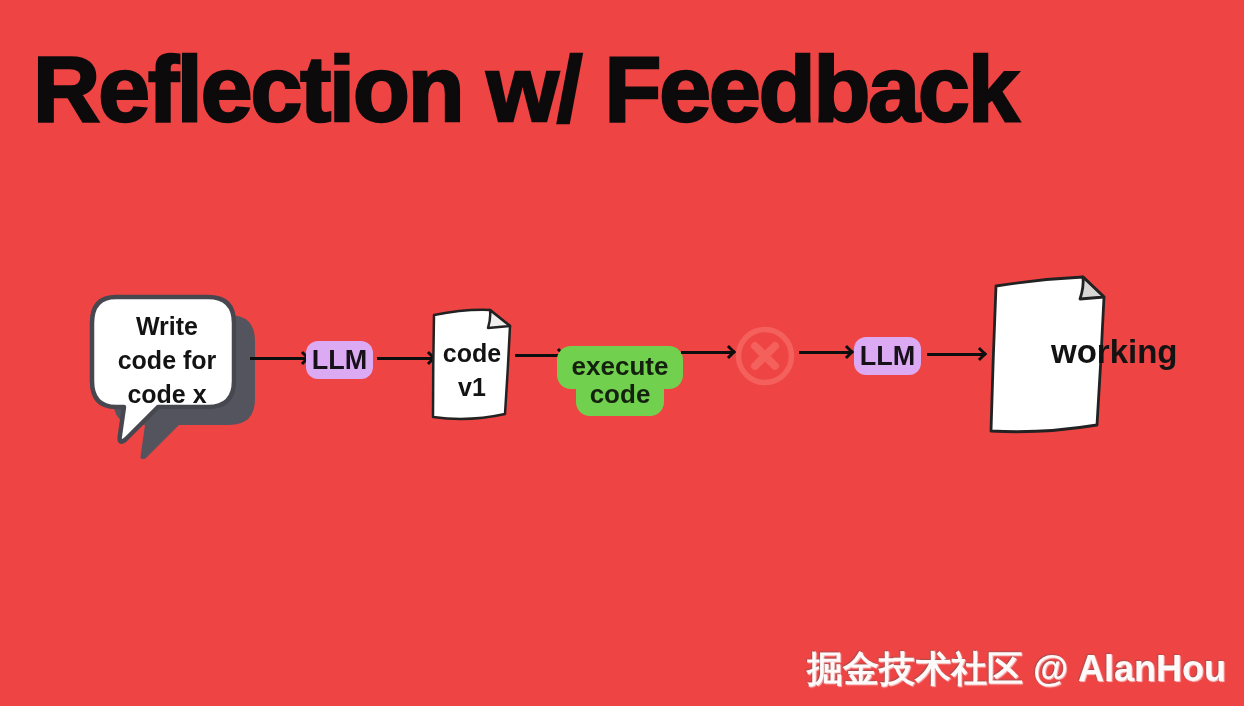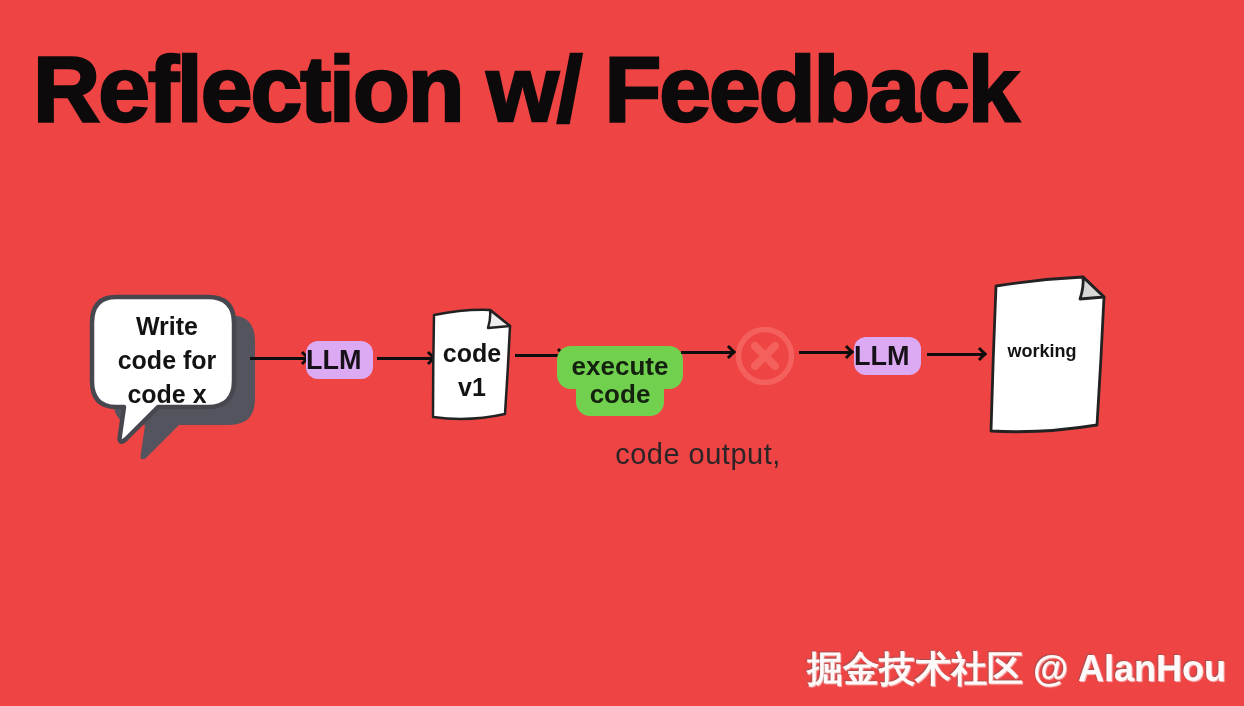--- a/index.html
+++ b/index.html
@@ -58,20 +58,21 @@
   }
   
   .llm-badge {
     position: absolute;
     width: 67px;
     height: 38px;
     background: #dcaaf2;
     border-radius: 12px;
     display: flex;
     align-items: center;
+    justify-content: center;
     font-size: 27px;
     font-weight: 700;
     color: #17121a;
   }
   .llm-1 { left: 306px; top: 341px; }
   .llm-2 { left: 854px; top: 337px; }
   
   .paper-svg { position: absolute; }
   .paper1-svg { left: 424px; top: 305px; }
   .paper2-svg { left: 980px; top: 272px; }
@@ -79,22 +80,22 @@
     position: absolute;
     text-align: center;
     font-weight: 700;
     color: #131313;
   }
   .paper1-text {
     left: 437px; top: 336px; width: 70px;
     font-size: 25px; line-height: 34px;
   }
   .paper2-text {
-    left: 986px; top: 333px; width: 112px;
-    font-size: 18px; line-height: 37px;
+    left: 1051px; top: 333px; width: 112px;
+    font-size: 33px; line-height: 37px;
   }
   
   .execute-badge {
     position: absolute;
     left: 561px;
     top: 324px;
     width: 118px;
     display: flex;
     flex-direction: column;
     align-items: center;
@@ -210,18 +211,17 @@
 
   <svg class="paper-svg paper2-svg" width="138" height="170" viewBox="0 0 138 170">
     <path d="M16,14 Q60,7 103,5 L124,25 Q121,90 117,153 Q62,162 11,159 Q13,86 16,14 Z" fill="#ffffff" stroke="#222222" stroke-width="2.8" stroke-linejoin="round"></path>
     <path d="M103,5 L124,25 L100,27 Q104,15 103,5 Z" fill="#d9d7d6" stroke="#222222" stroke-width="2.8" stroke-linejoin="round"></path>
   </svg>
   <div class="paper-text paper2-text">
     <div>working</div>
   </div>
 
   <div class="note">
-    <div>code output,</div>
   </div>
 
   <div class="watermark">掘金技术社区 @ AlanHou</div>
 
 </div>
 
 </body></html>

